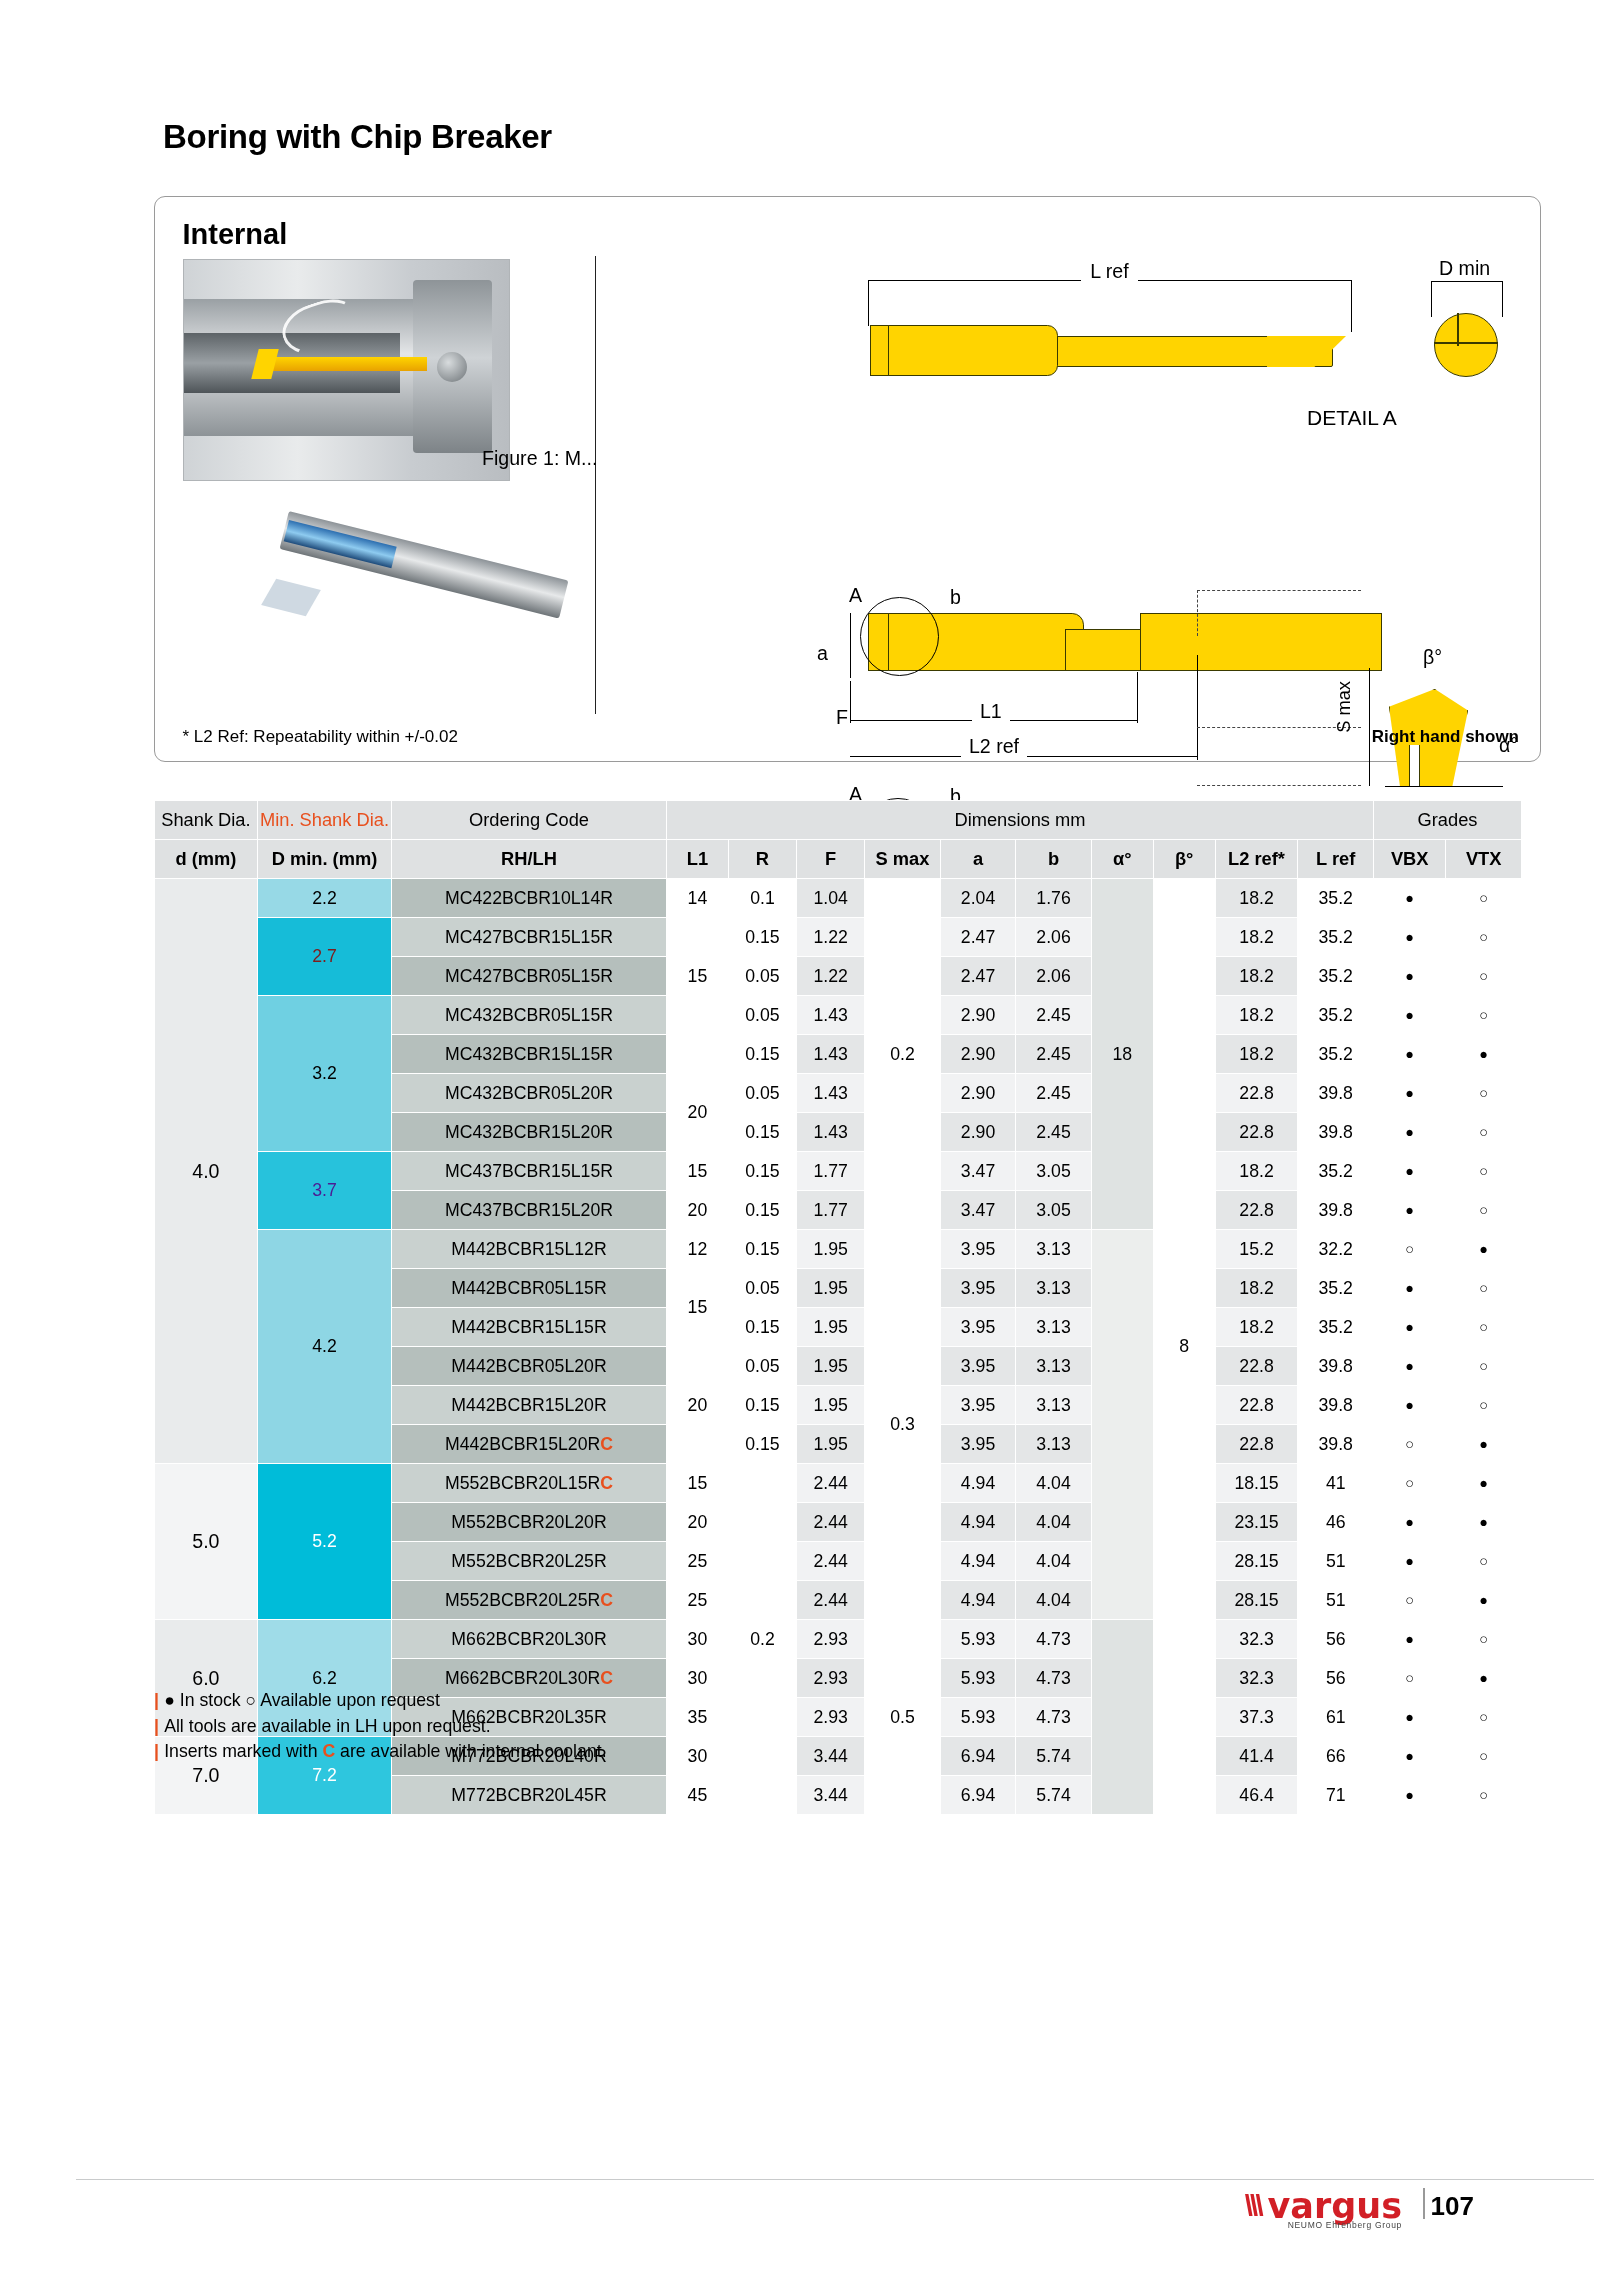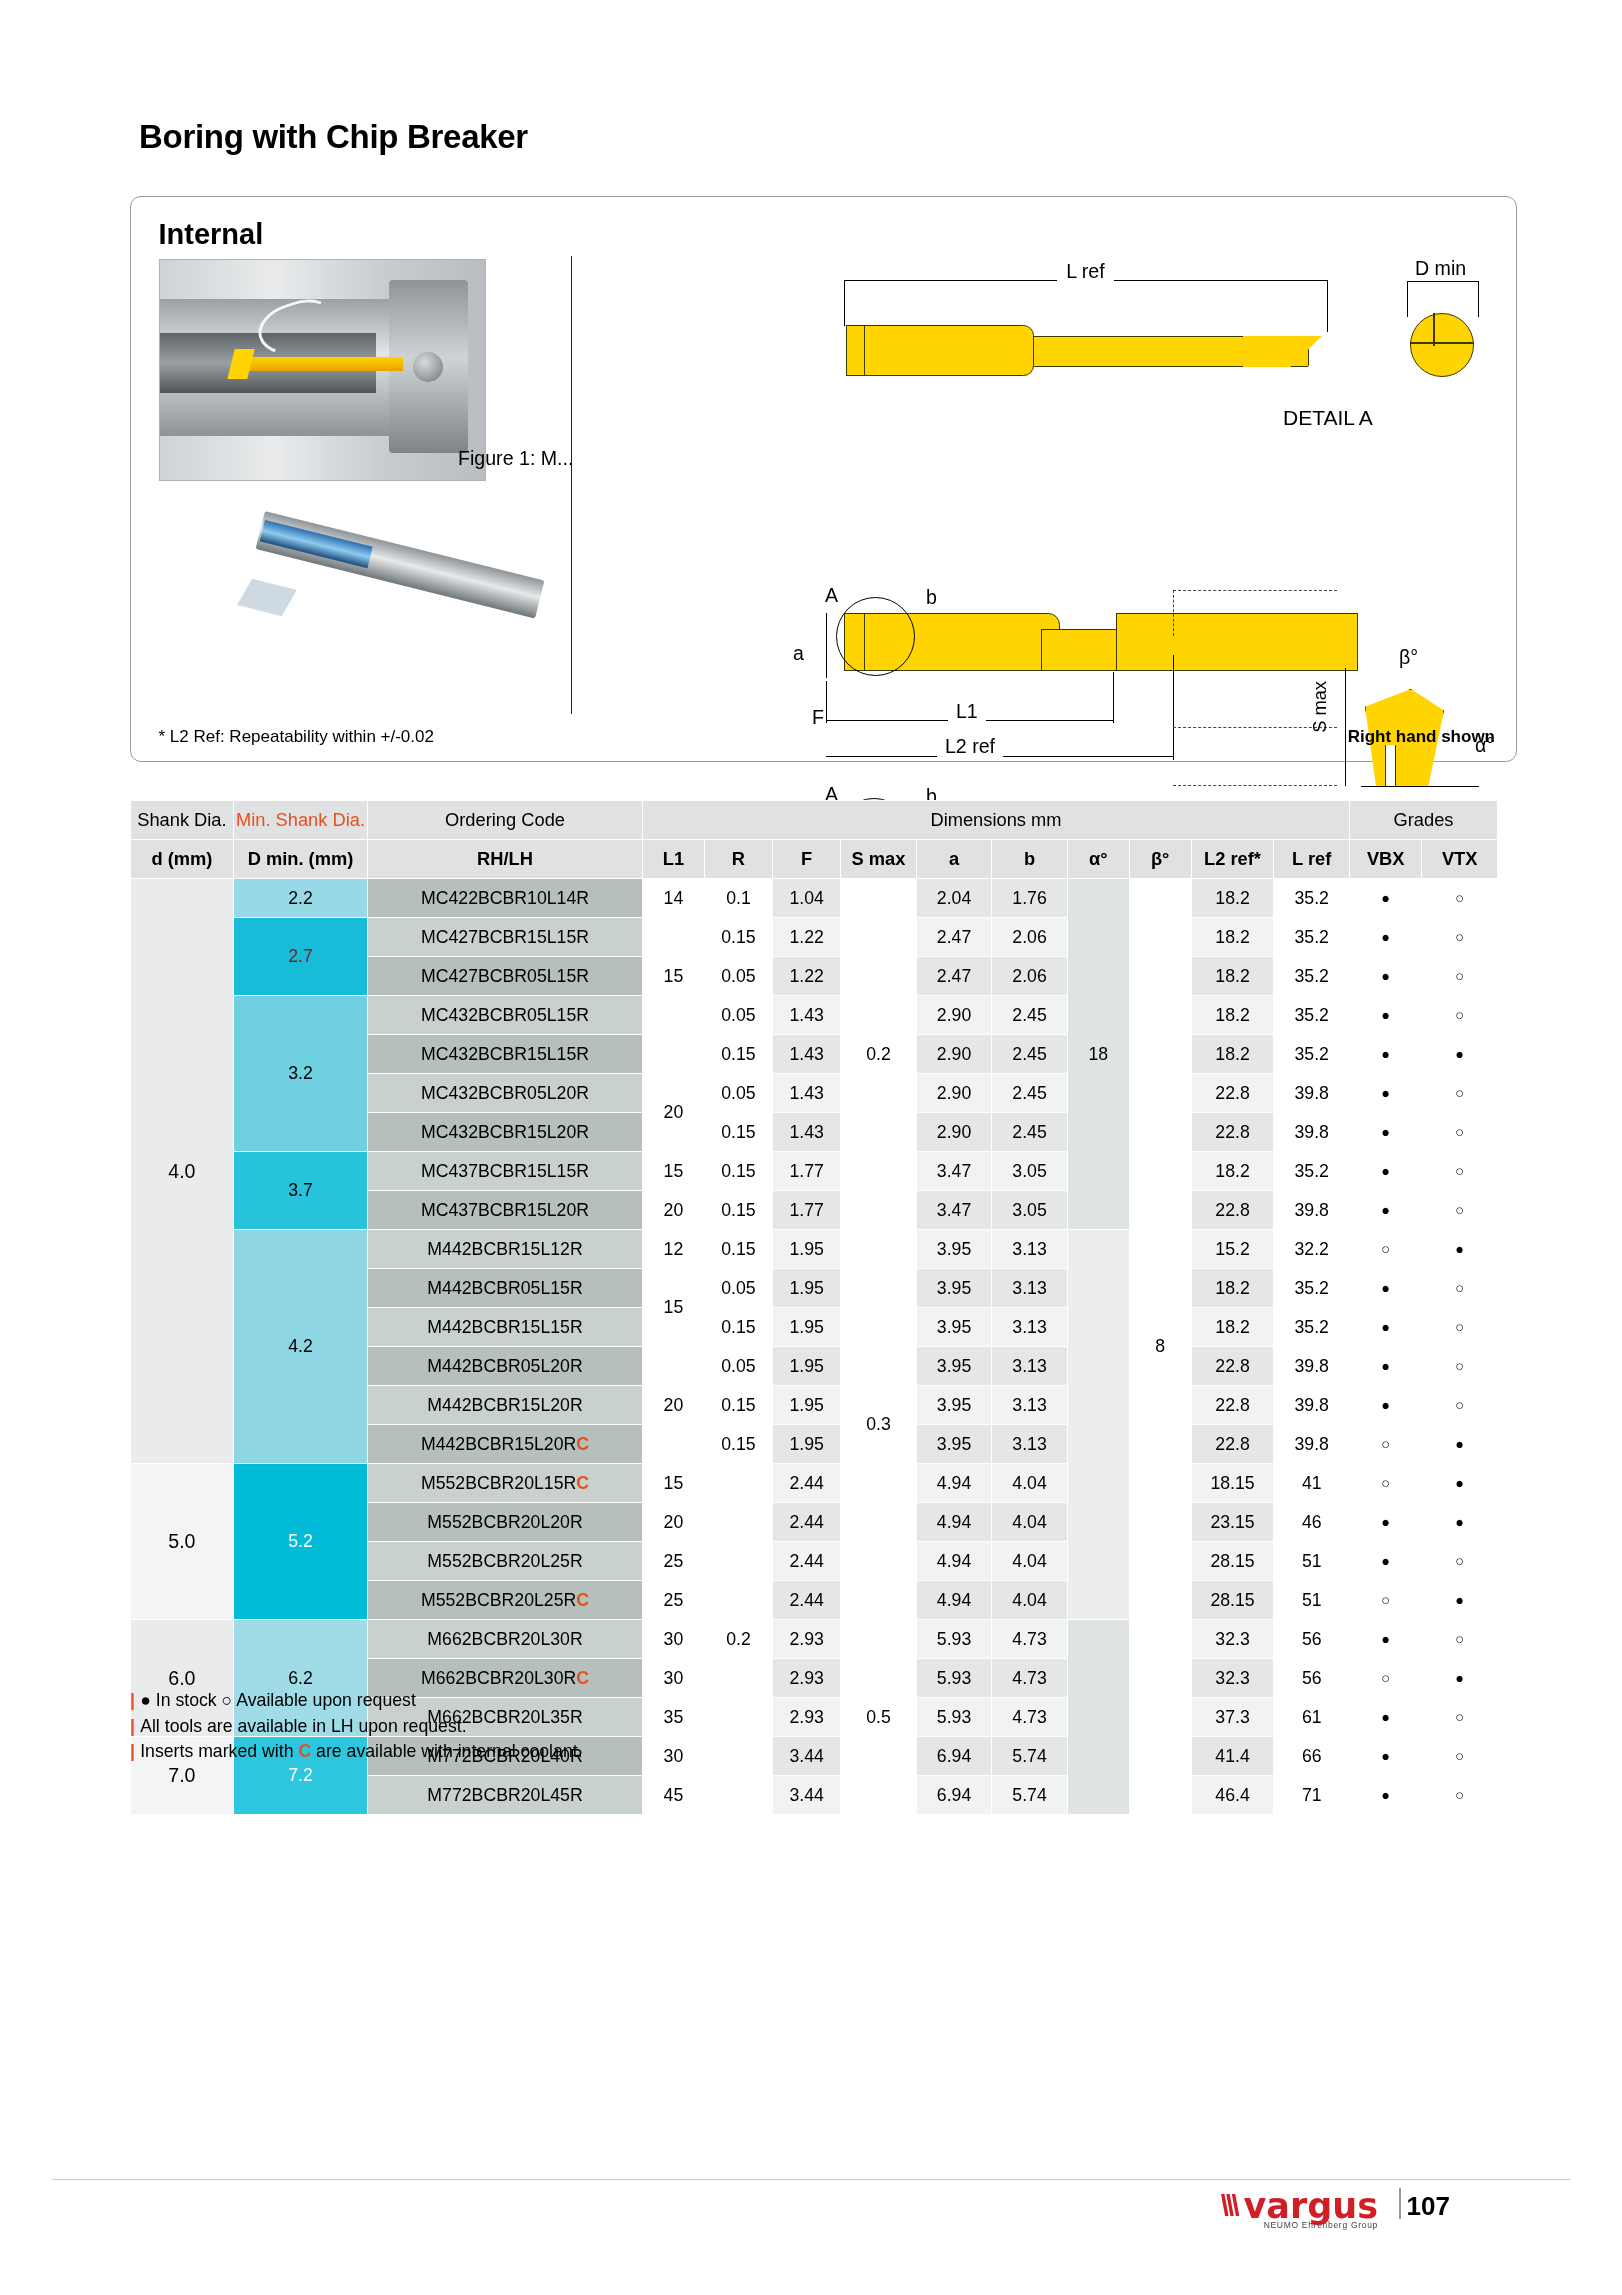--- a/index.html
+++ b/index.html
@@ -4,21 +4,21 @@
 <style>
   * { box-sizing: border-box; }
   html, body { margin:0; padding:0; }
   body {
     width:1623px; height:2295px;
     background:#ffffff;
     font-family:"Liberation Sans", sans-serif;
     color:#000;
     position:relative;
   }
-  .page { position:relative; width:1529px; height:2295px; }
+  .page { position:relative; width:1529px; height:2295px;margin-left:24px; }
 
   
   .page-title {
     position:absolute; left:139px; top:118px;
     font-size:33px; font-weight:bold; letter-spacing:-0.3px;
   }
 
   
   .fig-panel {
     position:absolute; left:130px; top:196px;
@@ -128,21 +128,21 @@
   .minbore { color:#e8501e; }
   .code-cell { background:#b5bfbc; text-align:center; font-size:17.7px; }
   .code-cell.alt { background:#c9d1cf; }
   .num { background:#e4e6e7; }
   .num.alt { background:#f1f2f3; }
   .white { background:#ffffff; }
   .gradecell { background:#ffffff; font-size:17px; }
   .cyan1 { background:#97d9e6; }
   .cyan2 { background:#16bcd8; color:#7f1d1d; }
   .cyan3 { background:#6fd0e2; }
-  .cyan4 { background:#27c2dc; color:#000000; }
+  .cyan4 { background:#27c2dc; color:#4c1d95; }
   .cyan5 { background:#8ed6e4; }
   .cyan6 { background:#00bcd9; color:#fff; }
   .cyan7 { background:#9fdce8; }
   .cyan8 { background:#2ec6de; color:#fff; }
   .shank { background:#e9ebec; font-size:19.6px; }
   .shank2 { background:#f3f4f5; font-size:19.6px; }
   .grp-a { background:#dfe3e2; }
   .grp-b { background:#eceeed; }
   .redC { color:#e8501e; font-weight:bold; }
   .dot-f::after { content:"\25CF"; font-size:14.4px; }

